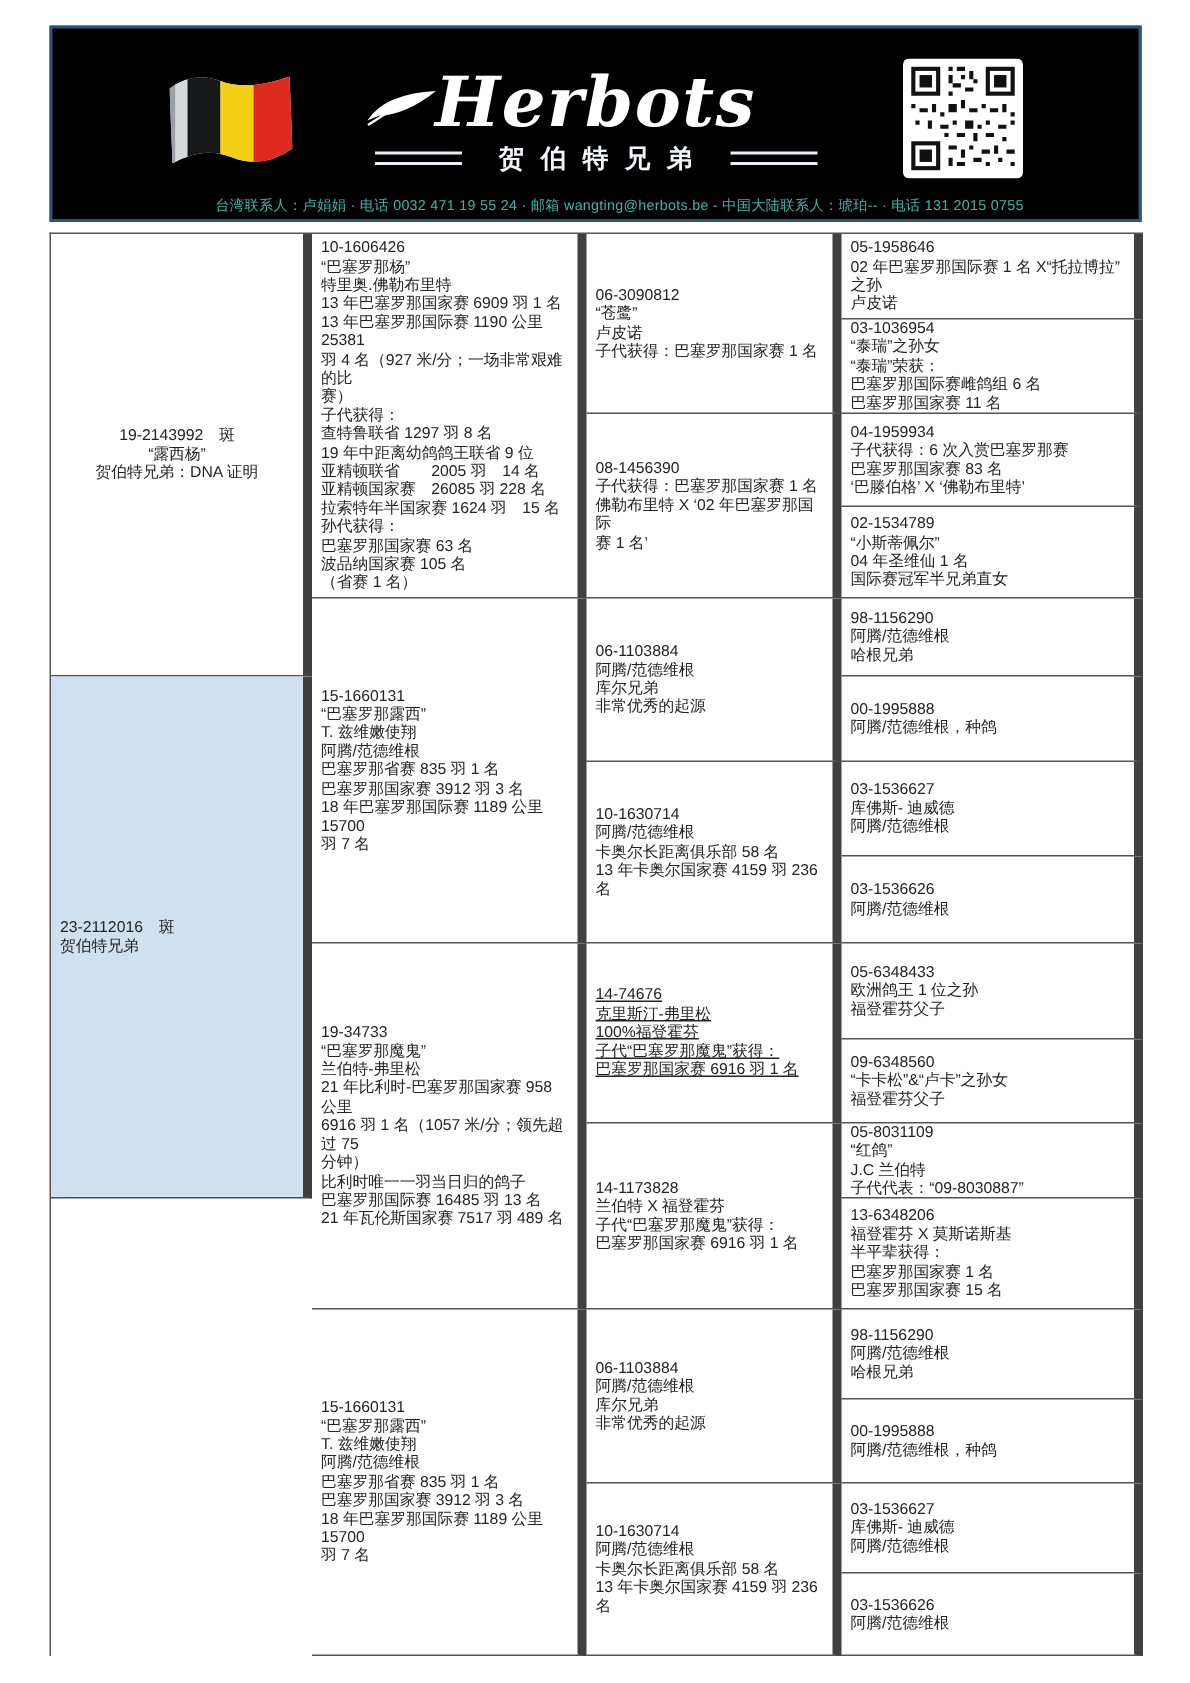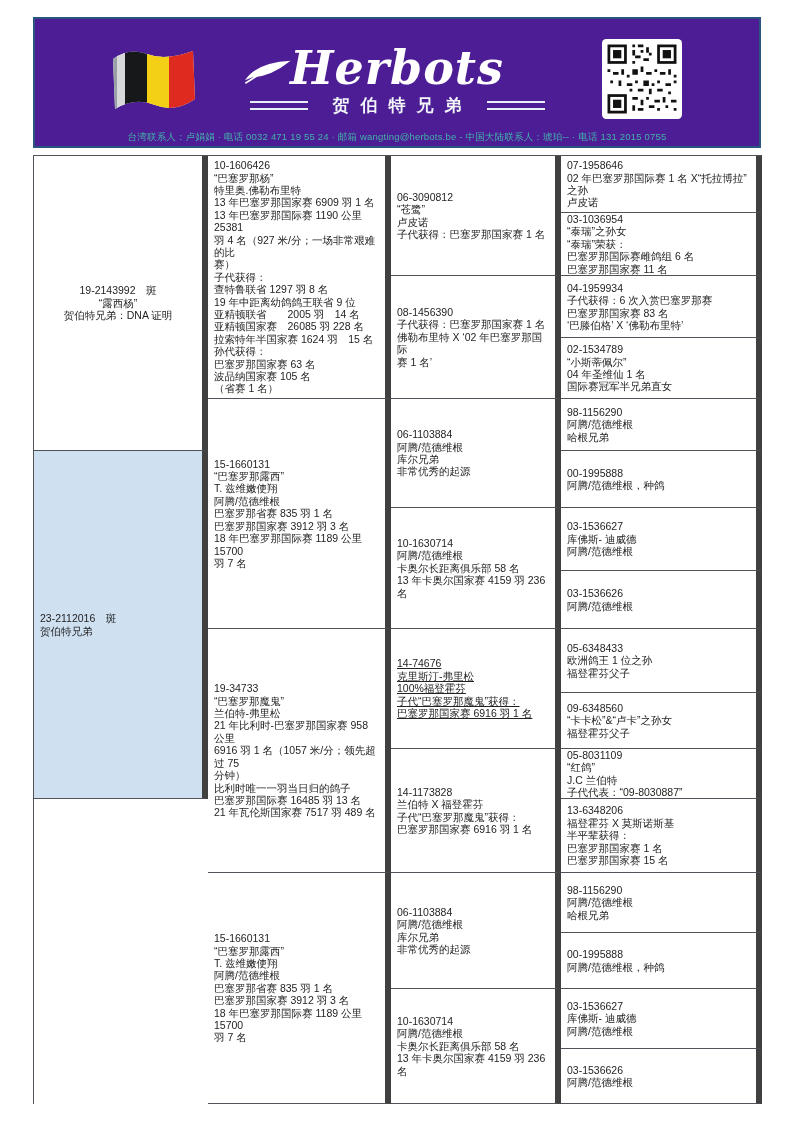--- a/index.html
+++ b/index.html
@@ -1,34 +1,34 @@
 <!DOCTYPE html>
 <html><head>
 <meta charset="utf-8">
 <style>
   html,body{margin:0;padding:0;background:#ffffff;}
   .page{position:relative;width:793px;height:1122px;background:#ffffff;overflow:hidden;
         font-family:"Liberation Sans",sans-serif;}
   
   .band{position:absolute;left:33px;top:17px;width:728px;height:131px;
-        background:#4c1d95;box-shadow:inset 0 0 0 2px #2a5580;}
+        background:#000000;box-shadow:inset 0 0 0 2px #2a5580;}
   .flag{position:absolute;left:74px;top:26px;width:90px;height:74px;}
   .qr{position:absolute;left:569px;top:22px;width:80px;height:80px;}
   .logo-wrap{position:absolute;left:0;top:28px;width:100%;text-align:center;color:#fff;}
   .logo-row{position:relative;display:inline-block;}
   .feather{position:absolute;left:-48px;top:14px;width:52px;height:26px;transform:rotate(-8deg);}
   .brand{font-family:"DejaVu Serif",serif;font-style:italic;font-weight:bold;
          font-size:46px;line-height:46px;letter-spacing:1px;}
   .sub-row{margin-top:3px;display:flex;align-items:center;justify-content:center;gap:14px;}
   .dline{width:58px;height:5px;border-top:2px solid #e8eef5;border-bottom:2px solid #e8eef5;}
   .brand-sub{font-size:17px;letter-spacing:11px;text-indent:11px;color:#f2f6fa;
              font-family:"DejaVu Serif",serif;font-weight:bold;}
   .contact1{position:absolute;left:0;bottom:16px;width:100%;text-align:center;
             color:#eef3f8;font-size:9.5px;letter-spacing:.2px;}
-  .contact2{position:absolute;left:0;bottom:4px;width:100%;text-align:center;
+  .contact2{position:absolute;left:16px;bottom:4px;width:100%;text-align:center;
             color:#43b3aa;font-size:9.5px;letter-spacing:.2px;}
   
   .ped-table{position:absolute;left:33px;top:155px;width:729px;height:949px;
              display:grid;box-sizing:border-box;
              grid-template-columns:174px 183px 170px 201px;
              grid-template-rows:57px 63px 62px 61px 52px 57px 63px 58px 64px 56px 50px 74px 60px 56px 60px 55px;
              border-top:1px solid #50535a;border-left:1px solid #50535a;}
   .cell{border-right:6px solid #404040;border-bottom:1px solid #50535a;
         box-sizing:border-box;padding:1px 6px;overflow:hidden;
         display:flex;flex-direction:column;justify-content:center;
@@ -192,21 +192,21 @@
 巴塞罗那国家赛 6916 羽 1 名</div>
     <div class="cell g3g">06-1103884
 阿腾/范德维根
 库尔兄弟
 非常优秀的起源</div>
     <div class="cell g3h">10-1630714
 阿腾/范德维根
 卡奥尔长距离俱乐部 58 名
 13 年卡奥尔国家赛 4159 羽 236 名</div>
 
-    <div class="cell g4" style="grid-row:1">07-1958646
+    <div class="cell g4" style="grid-row:1">05-1958646
 02 年巴塞罗那国际赛 1 名 X“托拉博拉”
 之孙
 卢皮诺</div>
     <div class="cell g4" style="grid-row:2">03-1036954
 “泰瑞”之孙女
 “泰瑞”荣获：
 巴塞罗那国际赛雌鸽组 6 名
 巴塞罗那国家赛 11 名</div>
     <div class="cell g4" style="grid-row:3">04-1959934
 子代获得：6 次入赏巴塞罗那赛

